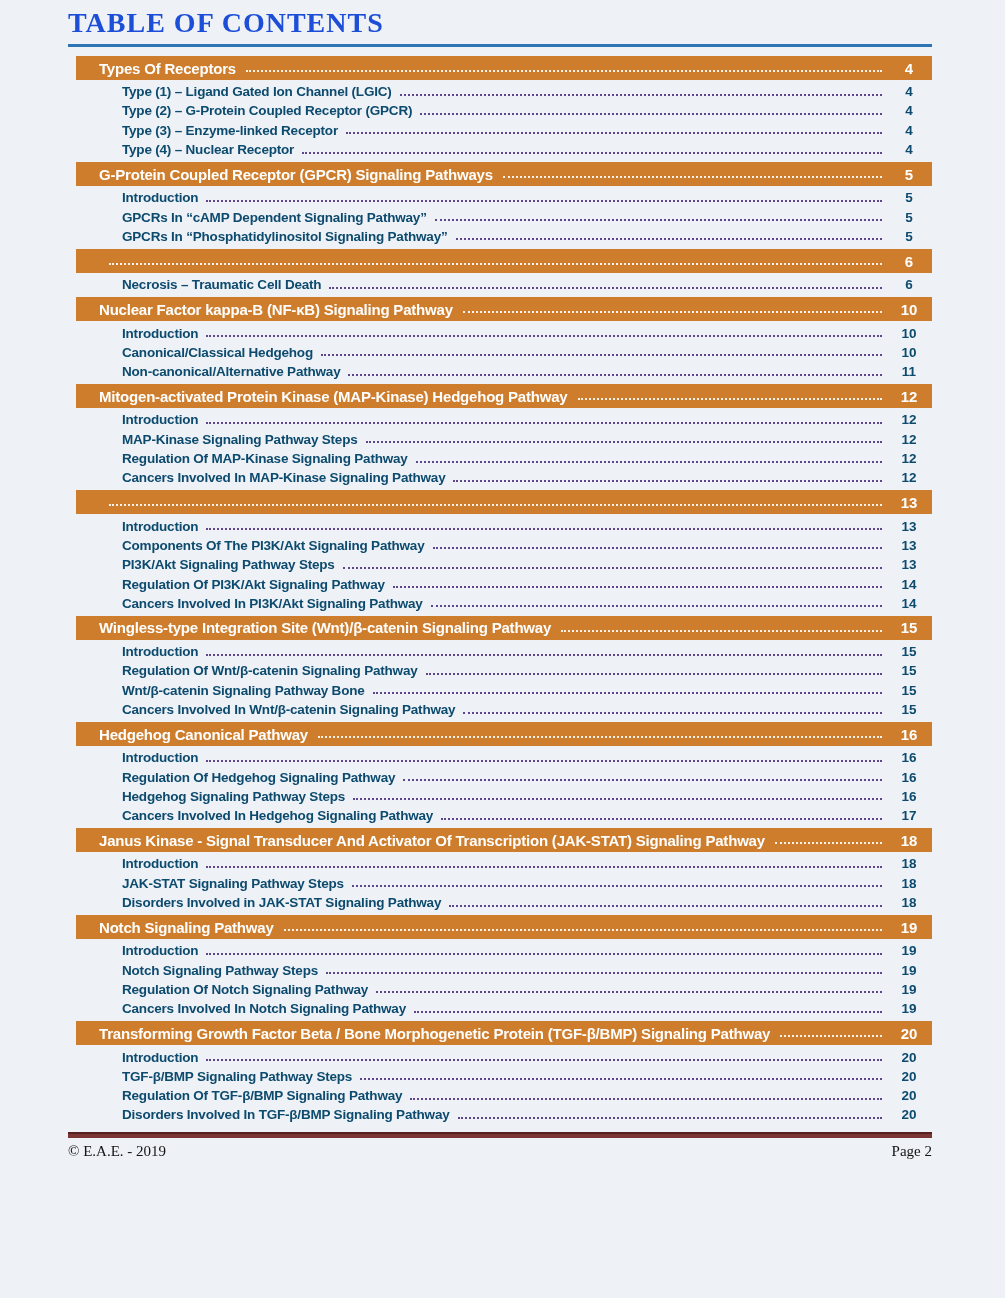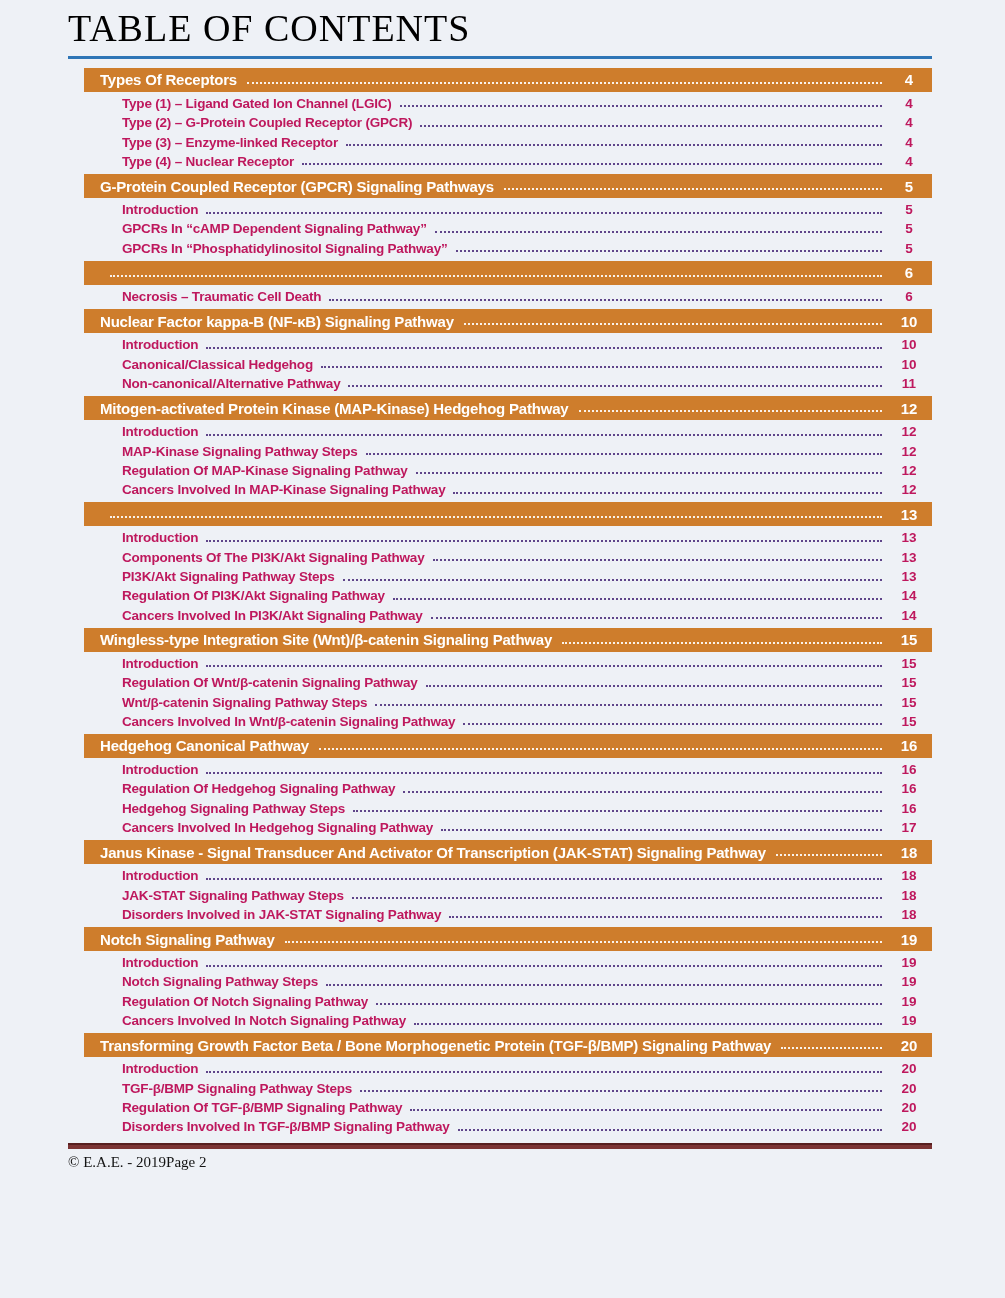--- a/index.html
+++ b/index.html
@@ -8,42 +8,42 @@
     background:#EEF1F6;
     font-family:"Liberation Sans",sans-serif;
     overflow:hidden;
   }
   .page{padding:6px 0 0 68px;}
   .content{width:864px;}
 
   h1.doc-title{
     margin:0;
     font-family:"Liberation Serif",serif;
-    font-weight:400;
-    font-size:38px;
+    font-weight:700;
+    font-size:28px;
     letter-spacing:1px;
-    color:#000000;
+    color:#1d4ed8;
     line-height:1.18;
   }
   .title-rule{
     height:3px;
     background:#2E75B6;
     margin-top:5px;
   }
 
   .toc{margin-top:9px;}
   .section{}
   .section-bar{
     display:flex;
     align-items:center;
     height:24px;
     background:#CE7D2C;
     color:#FFFFFF;
-    margin:3px 0 2px 16px;
-    padding-left:16px;
+    margin:3px 0 2px 8px;
+    padding-left:23px;
     box-sizing:border-box;
   }
   .section-bar .label{
     font-size:15px;
     font-weight:700;
     letter-spacing:-0.2px;
     white-space:nowrap;
   }
   .bar-leader{
     flex:1;
@@ -58,21 +58,21 @@
     text-align:center;
     font-weight:700;
     font-size:15px;
   }
 
   .sub-row{
     display:flex;
     align-items:center;
     height:19.3px;
     padding-left:54px;
-    color:#be185d;
+    color:#0c4a6e;
     box-sizing:border-box;
     justify-content:space-between;
   }
   .sub-row .label{
     font-size:13.5px;
     font-weight:700;
     letter-spacing:-0.2px;
     white-space:nowrap;
   }
   .sub-leader{
@@ -85,20 +85,21 @@
   .sub-row .pagenum{font-size:13.5px;}
 
   .footer-rule{
     margin-top:7px;
     height:6px;
     background:#7B3434;
     box-shadow:inset 0 2px 0 #571F1F;
   }
   .footer-row{
     display:flex;
+    justify-content:space-between;
     margin-top:5px;
     font-family:"Liberation Serif",serif;
     font-size:15px;
     color:#141414;
   }
 </style>
 </head>
 <body>
 
 <div class="page">
@@ -294,21 +295,21 @@
     <span class="pagenum">15</span>
   </div>
 
   <div class="sub-row">
     <span class="label">Regulation Of Wnt/β-catenin Signaling Pathway</span>
     <span class="sub-leader"></span>
     <span class="pagenum">15</span>
   </div>
 
   <div class="sub-row">
-    <span class="label">Wnt/β-catenin Signaling Pathway Steps</span>
+    <span class="label">Wnt/β-catenin Signaling Pathway Bone</span>
     <span class="sub-leader"></span>
     <span class="pagenum">15</span>
   </div>
 
   <div class="sub-row">
     <span class="label">Cancers Involved In Wnt/β-catenin Signaling Pathway</span>
     <span class="sub-leader"></span>
     <span class="pagenum">15</span>
   </div>
 </div>

